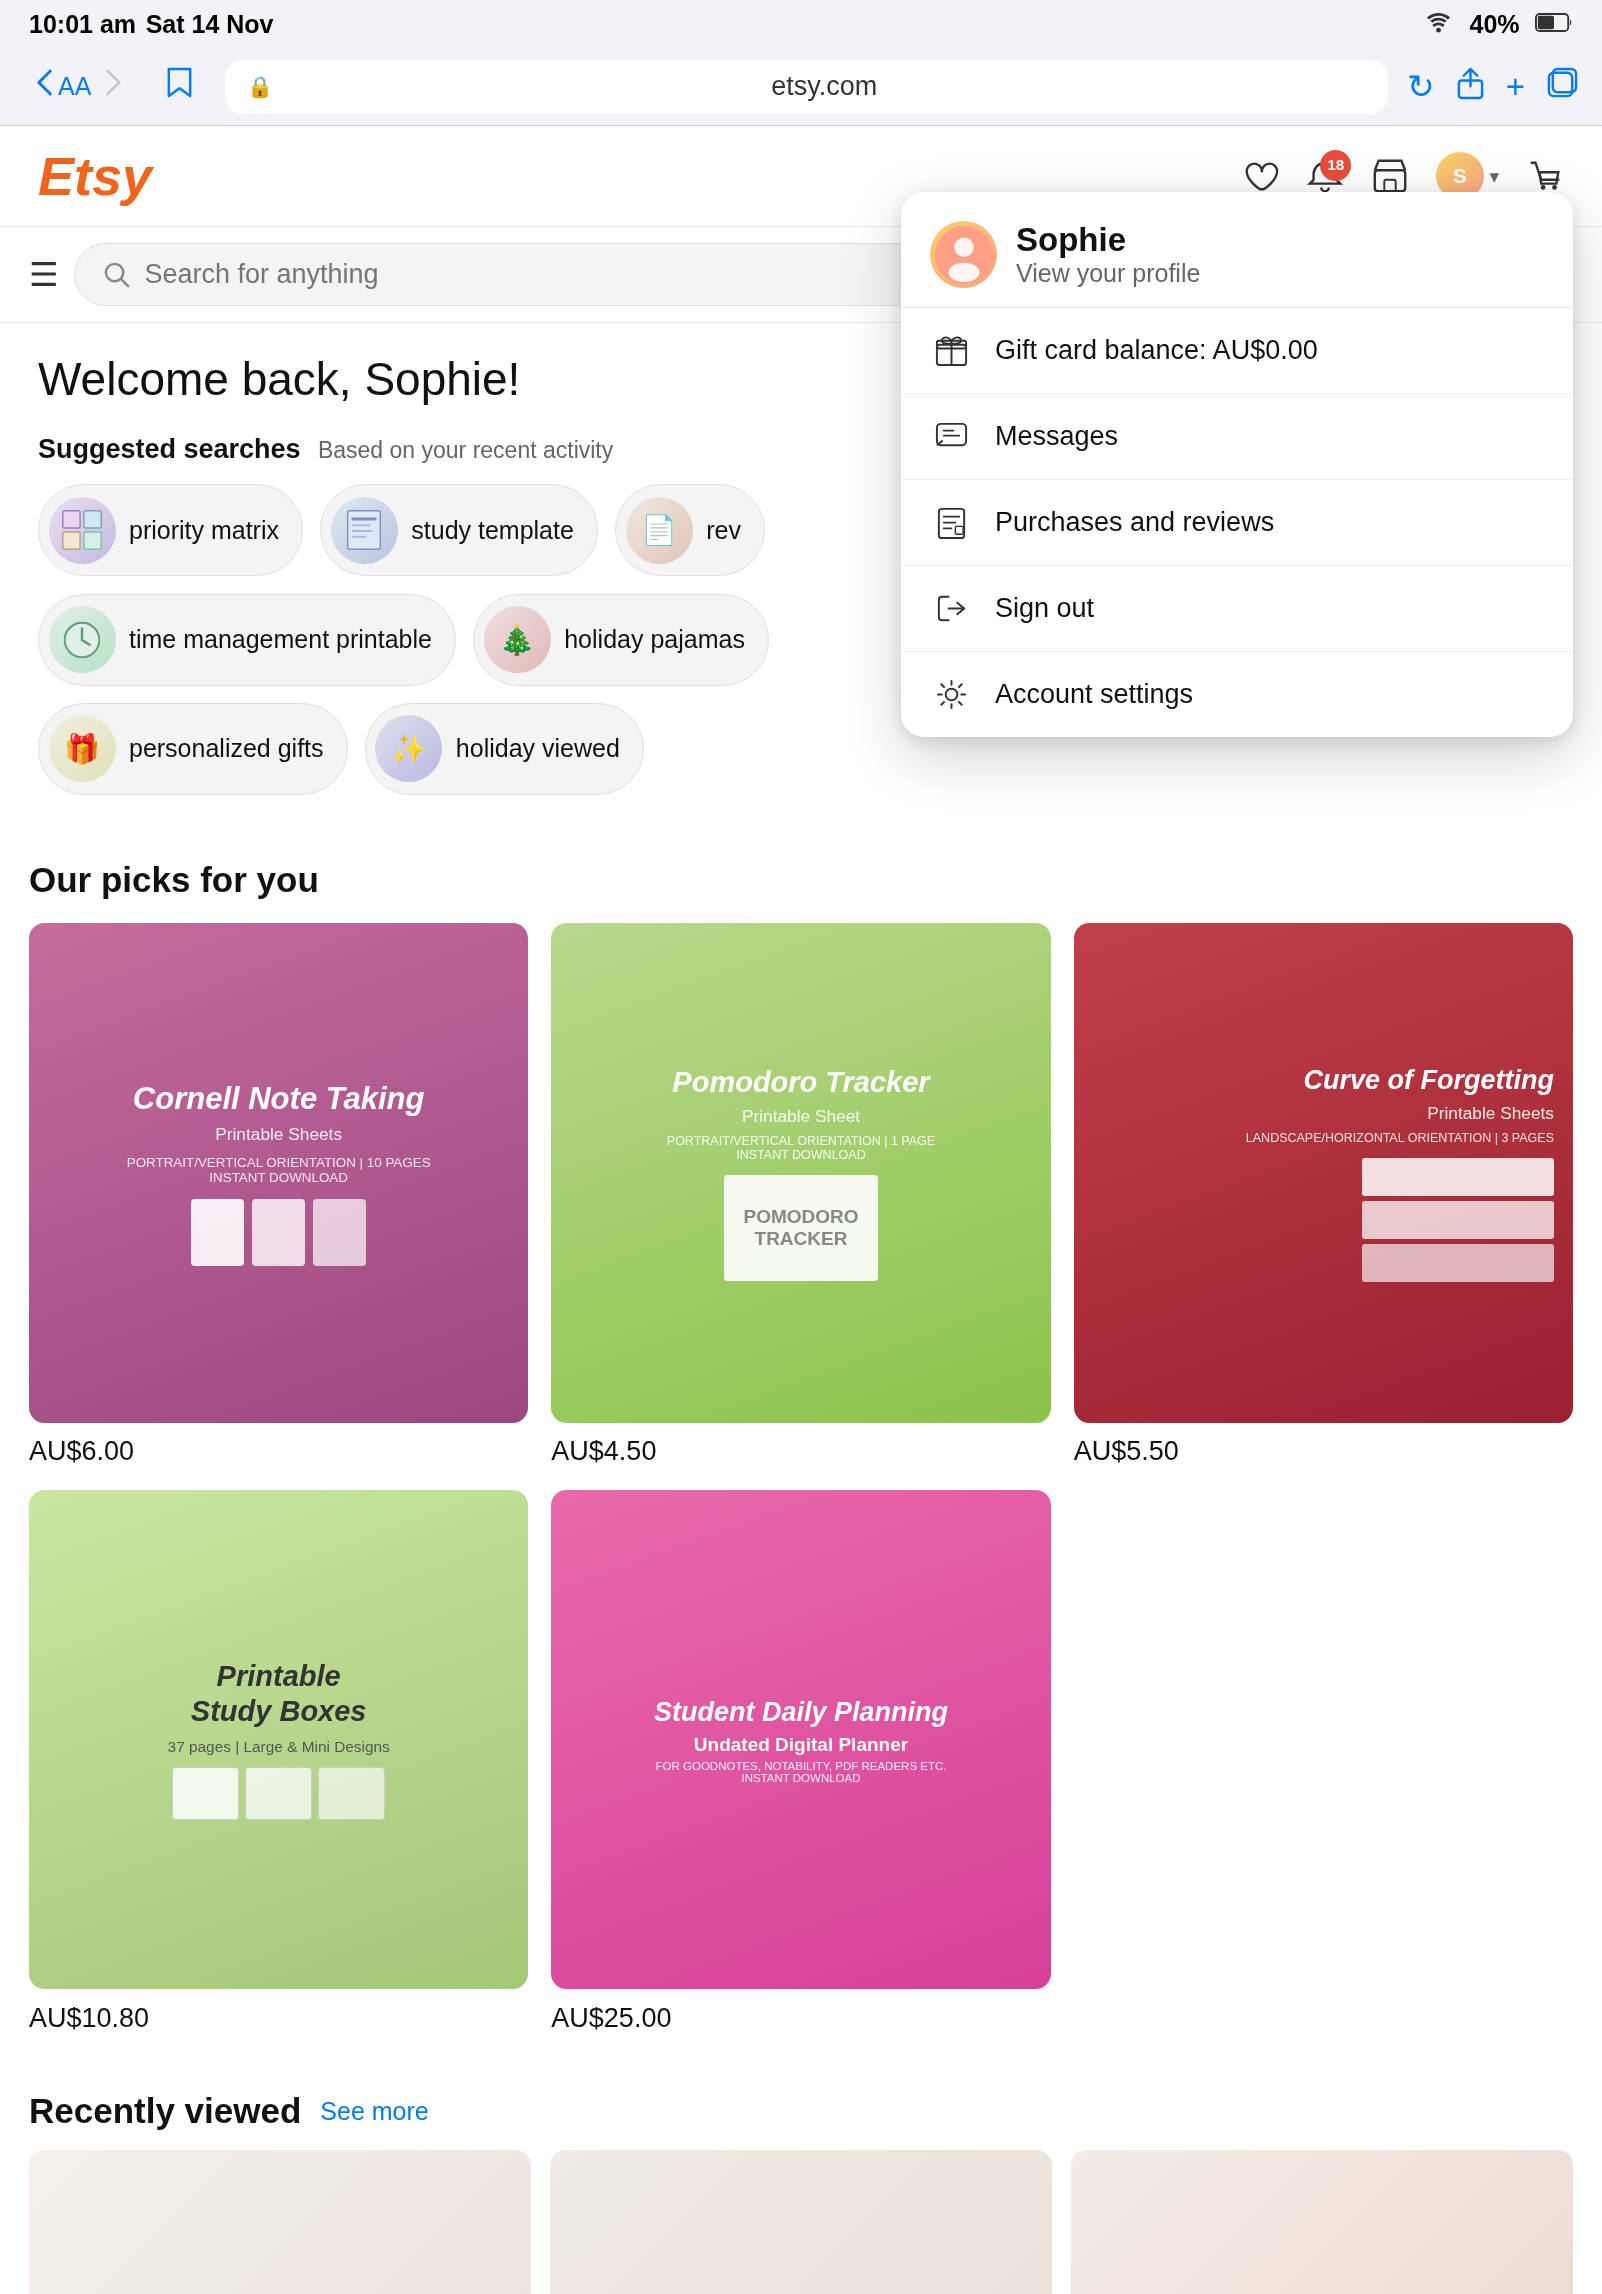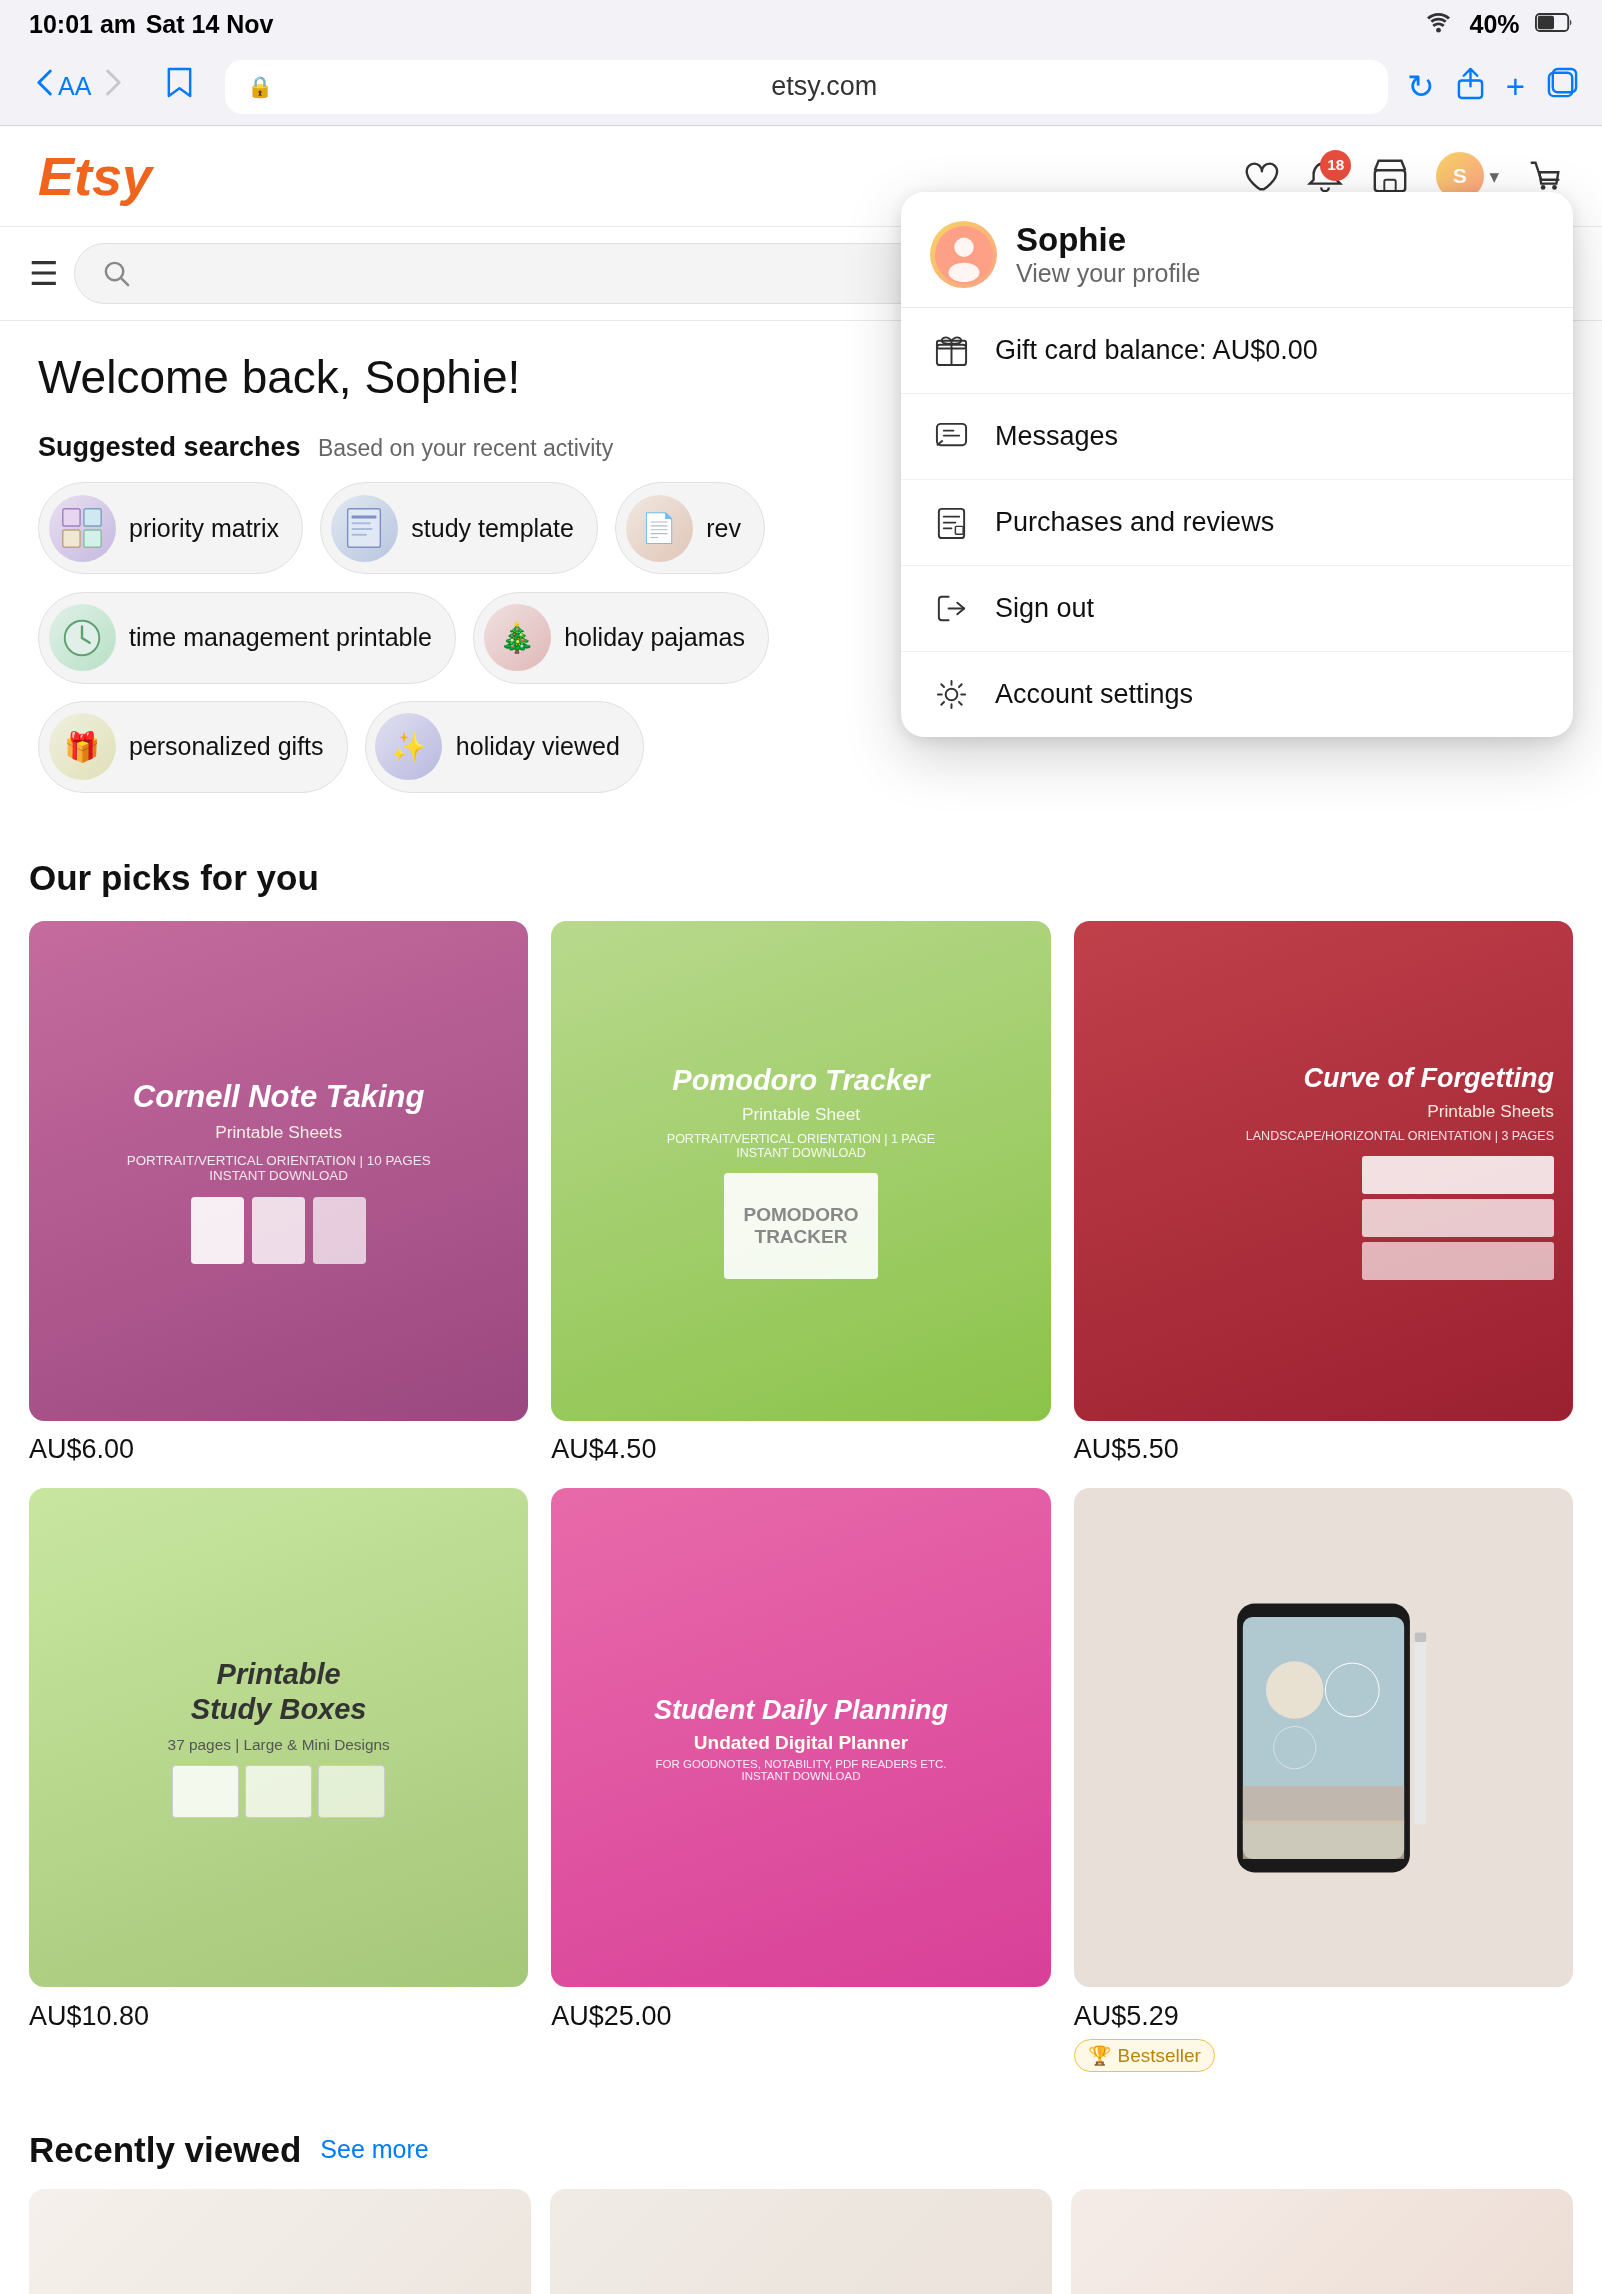--- a/index.html
+++ b/index.html
@@ -574,20 +574,21 @@
     </div>
   </div>
 
   <div class="search-bar-row">
     <button class="hamburger-btn">☰</button>
     <div class="search-bar">
       <svg width="29" height="29" viewBox="0 0 30 30" fill="none">
         <circle cx="13" cy="13" r="9" stroke="#888" stroke-width="2.5"></circle>
         <path d="M20 20L27 27" stroke="#888" stroke-width="2.5" stroke-linecap="round"></path>
       </svg>
+      <input type="text" readonly="" placeholder="Search for anything" style="">
     </div>
   </div>
 
   <div class="welcome-section">
     <h1 class="welcome-text">Welcome back, Sophie!</h1>
   </div>
 
   <div class="suggested-section">
     <div class="suggested-title-row">
       <span class="suggested-title">Suggested searches</span>
@@ -725,44 +726,20 @@
 
       <div class="product-card">
         <div class="product-image student-planner-bg">
           <div class="product-title-text" style="font-style:italic;font-size:27px;color:#fff;">Student Daily Planning</div>
           <div style="color:#ffe;font-size:19px;font-weight:700;">Undated Digital Planner</div>
           <div style="font-size:11.5px;margin-top:3.8px;opacity:0.9;color:#fff;">FOR GOODNOTES, NOTABILITY, PDF READERS ETC.<br>INSTANT DOWNLOAD</div>
         </div>
         <div class="product-price">AU$25.00</div>
       </div>
 
-      <div class="product-card">
-        <div class="product-image tablet-bg">
-          <svg width="231" height="288" viewBox="0 0 240 300" fill="none">
-
-            <rect x="30" y="10" width="180" height="280" rx="18" fill="#1a1a1a"></rect>
-            <rect x="36" y="24" width="168" height="252" rx="10" fill="#b0c8d0"></rect>
-
-            <circle cx="90" cy="100" r="30" fill="#e8e0d0"></circle>
-            <circle cx="150" cy="100" r="28" fill="none" stroke="#fff" stroke-width="1"></circle>
-            <circle cx="90" cy="160" r="22" fill="none" stroke="#fff" stroke-width="1" opacity="0.5"></circle>
-
-            <rect x="36" y="200" width="168" height="40" rx="0" fill="#c8b0a0" opacity="0.7"></rect>
-            <rect x="36" y="236" width="168" height="40" rx="0" fill="#d8c8b0" opacity="0.7"></rect>
-
-            <rect x="215" y="40" width="12" height="200" rx="3" fill="#e8e8e8"></rect>
-            <rect x="215" y="40" width="12" height="10" rx="2" fill="#c0c0c0"></rect>
-          </svg>
-        </div>
-        <div class="product-price">AU$5.29</div>
-        <div class="bestseller-badge">
-          <span>🏆</span>
-          <span>Bestseller</span>
-        </div>
-      </div>
 
     </div>
   </div>
 
   <div class="recently-section">
     <div class="recently-header">
       <h2 class="section-title" style="margin-bottom:0;">Recently viewed</h2>
       <button class="see-more-btn">See more</button>
     </div>
     <div class="recently-grid">

